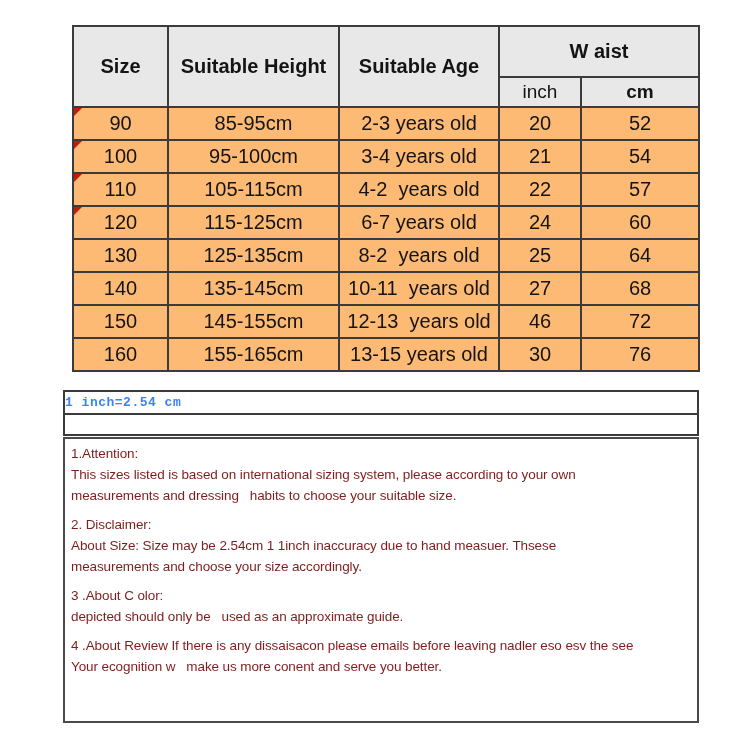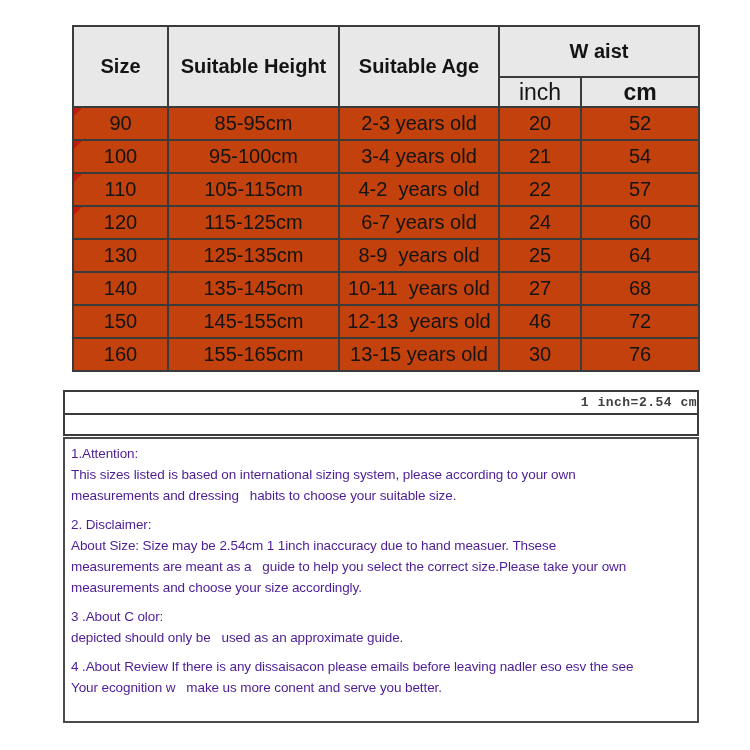--- a/index.html
+++ b/index.html
@@ -36,27 +36,27 @@
     color: #141414;
     white-space: pre;
     overflow: hidden;
   }
   table.size-table th {
     background: #e8e8e8;
     font-weight: bold;
     font-size: 20px;
   }
   table.size-table thead tr.head-main th { height: 49px; }
-  table.size-table thead tr.head-sub th { height: 28px; font-size: 23px; }
+  table.size-table thead tr.head-sub th { height: 28px; font-size: 19px; }
   table.size-table thead th.sub-inch { font-weight: normal; }
   table.size-table tbody td {
     height: 31px;
     font-size: 20px;
     font-weight: normal;
-    background: #c2410c;
+    background: #fdba74;
   }
   td.has-marker { position: relative; }
   .marker {
     position: absolute;
     top: 0;
     left: 0;
     width: 0;
     height: 0;
     border-top: 8px solid #c11b0e;
     border-right: 8px solid transparent;
@@ -69,26 +69,26 @@
     top: 390px;
     width: 636px;
     height: 46px;
     box-sizing: border-box;
     border: 2px solid #3b3b3b;
     background: #ffffff;
   }
   .footnote-row {
     height: 20px;
     line-height: 20px;
-    text-align: right;
+    text-align: left;
     font-family: "Liberation Mono", "DejaVu Sans Mono", monospace;
     font-weight: bold;
     font-size: 13px;
     letter-spacing: 0.5px;
-    color: #404040;
+    color: #3b82f6;
     white-space: pre;
   }
   .footnote-row.first {
     border-bottom: 2px solid #3b3b3b;
     height: 21px;
     line-height: 21px;
   }
 
   
   .notes-box {
@@ -101,21 +101,21 @@
     border: 2px solid #4a4a4a;
     background: #ffffff;
     padding: 4px 4px 0 6px;
     overflow: hidden;
   }
   .note { margin: 0 0 8px 0; }
   .note:last-child { margin-bottom: 8px; }
   .note-line {
     font-size: 13.5px;
     line-height: 21px;
-    color: #4c1d95;
+    color: #7f1d1d;
     white-space: pre;
     letter-spacing: -0.1px;
   }
 </style>
 </head>
 <body>
 
 <div class="canvas">
 
   <table class="size-table">
@@ -163,21 +163,21 @@
         <tr>
           <td class="has-marker">120<span class="marker"></span></td>
           <td>115-125cm</td>
           <td>6-7 years old</td>
           <td>24</td>
           <td>60</td>
         </tr>
         <tr>
           <td>130</td>
           <td>125-135cm</td>
-          <td>8-9  years old</td>
+          <td>8-2  years old</td>
           <td>25</td>
           <td>64</td>
         </tr>
         <tr>
           <td>140</td>
           <td>135-145cm</td>
           <td>10-11  years old</td>
           <td>27</td>
           <td>68</td>
         </tr>
@@ -205,21 +205,20 @@
   <div class="notes-box">
     <div>
         <div class="note">
           <div class="note-line">1.Attention:</div>
           <div class="note-line">This sizes listed is based on international sizing system, please according to your own</div>
           <div class="note-line">measurements and dressing   habits to choose your suitable size.</div>
         </div>
         <div class="note">
           <div class="note-line">2. Disclaimer:</div>
           <div class="note-line">About Size: Size may be 2.54cm 1 1inch inaccuracy due to hand measuer. Thsese</div>
-          <div class="note-line">measurements are meant as a   guide to help you select the correct size.Please take your own</div>
           <div class="note-line">measurements and choose your size accordingly.</div>
         </div>
         <div class="note">
           <div class="note-line">3 .About C olor:</div>
           <div class="note-line">depicted should only be   used as an approximate guide.</div>
         </div>
         <div class="note">
           <div class="note-line">4 .About Review If there is any dissaisacon please emails before leaving nadler eso esv the see</div>
           <div class="note-line">Your ecognition w   make us more conent and serve you better.</div>
         </div>

